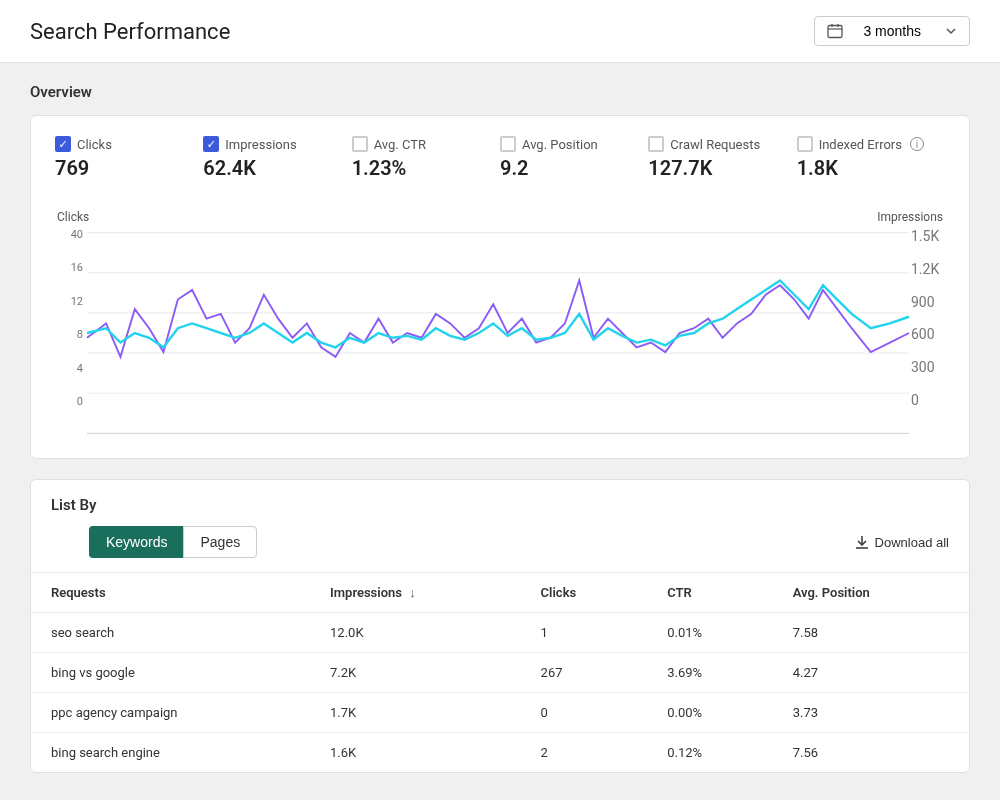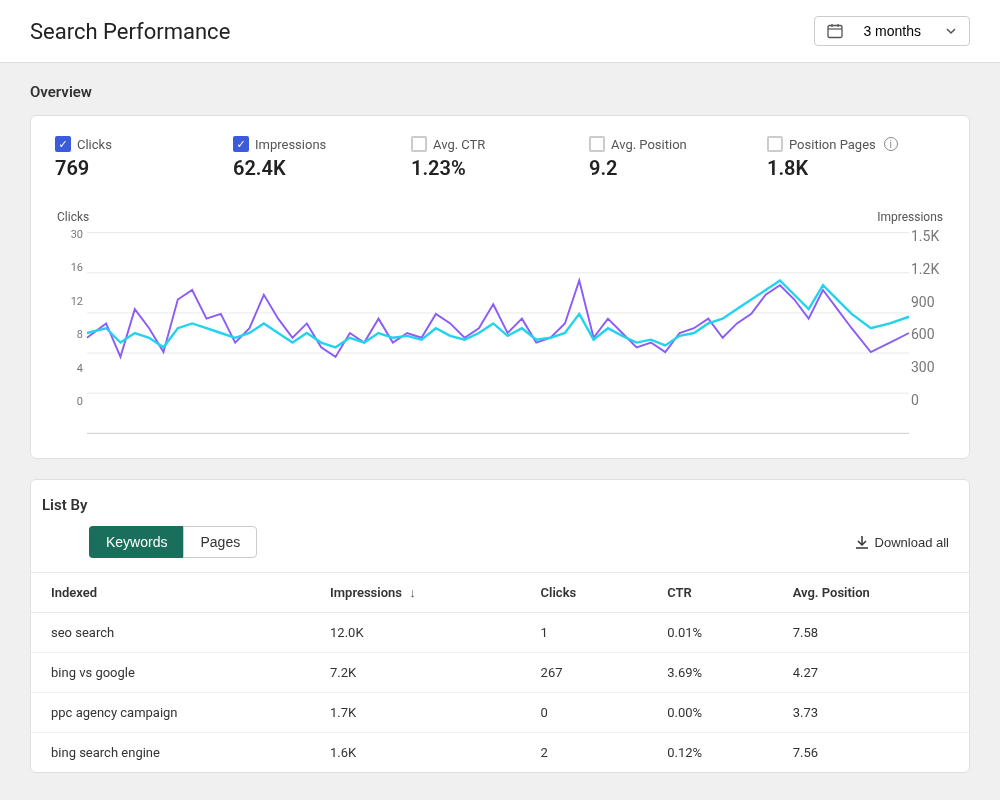--- a/index.html
+++ b/index.html
@@ -165,21 +165,21 @@
       color: #777;
       padding: 4px 36px 0 32px;
     }
     .list-by-section {
       background: #fff;
       border-radius: 6px;
       border: 1px solid #e0e0e0;
       padding: 0;
     }
     .list-by-header {
-      padding: 16px 20px 0 11px;
+      padding: 16px 20px 0 20px;
       margin-bottom: 0;
     }
     .list-by-title {
       font-size: 15px;
       font-weight: 600;
       margin-bottom: 12px;
     }
     .tab-row {
       display: flex;
       align-items: center;
@@ -314,41 +314,48 @@
       </div>
 
       <div class="metric-item">
         <div class="metric-checkbox">
           <span class="checkbox"></span>
           <span class="metric-label">Avg. Position</span>
         </div>
         <div class="metric-value">9.2</div>
       </div>
 
-
-
       <div class="metric-item">
         <div class="metric-checkbox">
           <span class="checkbox"></span>
-          <span class="metric-label">Position Pages</span>
+          <span class="metric-label">Crawl Requests</span>
+        </div>
+        <div class="metric-value">127.7K</div>
+      </div>
+
+
+      <div class="metric-item">
+        <div class="metric-checkbox">
+          <span class="checkbox"></span>
+          <span class="metric-label">Indexed Errors</span>
           <span class="info-icon">i</span>
         </div>
         <div class="metric-value">1.8K</div>
       </div>
     </div>
 
     <div class="chart-area">
       <div style="display:flex; justify-content:space-between; margin-bottom:4px; padding: 0 2px;">
         <span class="chart-left-label">Clicks</span>
         <span class="chart-right-label">Impressions</span>
       </div>
       <div style="position:relative; width:100%;">
 
         <div class="chart-y-left">
-          <span>30</span>
+          <span>40</span>
           <span>16</span>
           <span>12</span>
           <span>8</span>
           <span>4</span>
           <span>0</span>
         </div>
 
         <div style="margin: 0 36px 0 32px;">
           <svg width="100%" height="210" viewBox="0 0 860 210" style="overflow:visible;">
 
@@ -414,21 +421,21 @@
           </svg>
         </span>
         <span>Download all</span>
       </button>
     </div>
 
     <table>
       <thead>
         <tr>
           <th>
-            <span>Indexed</span>
+            <span>Requests</span>
           </th>
           <th style="cursor:pointer;">
             <span>Impressions</span>
             <span class="sort-icon">↓</span>
           </th>
           <th>
             <span>Clicks</span>
           </th>
           <th>
             <span>CTR</span>

